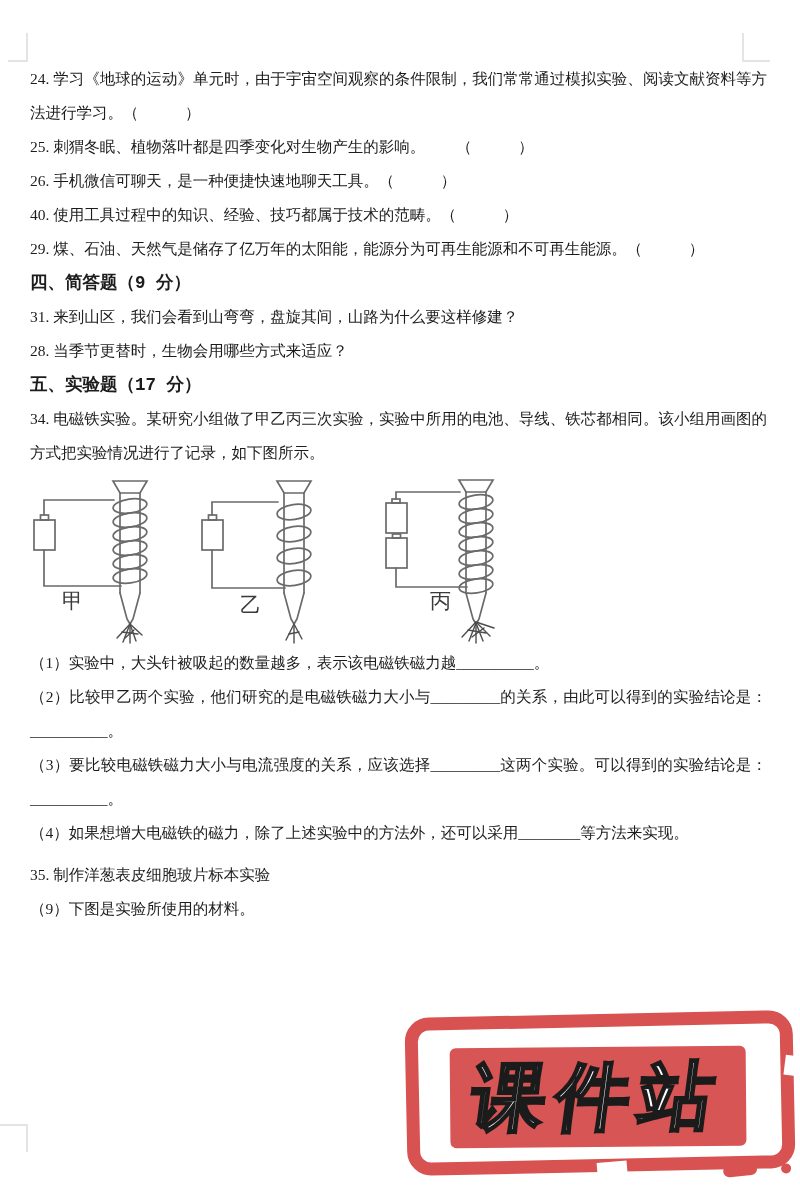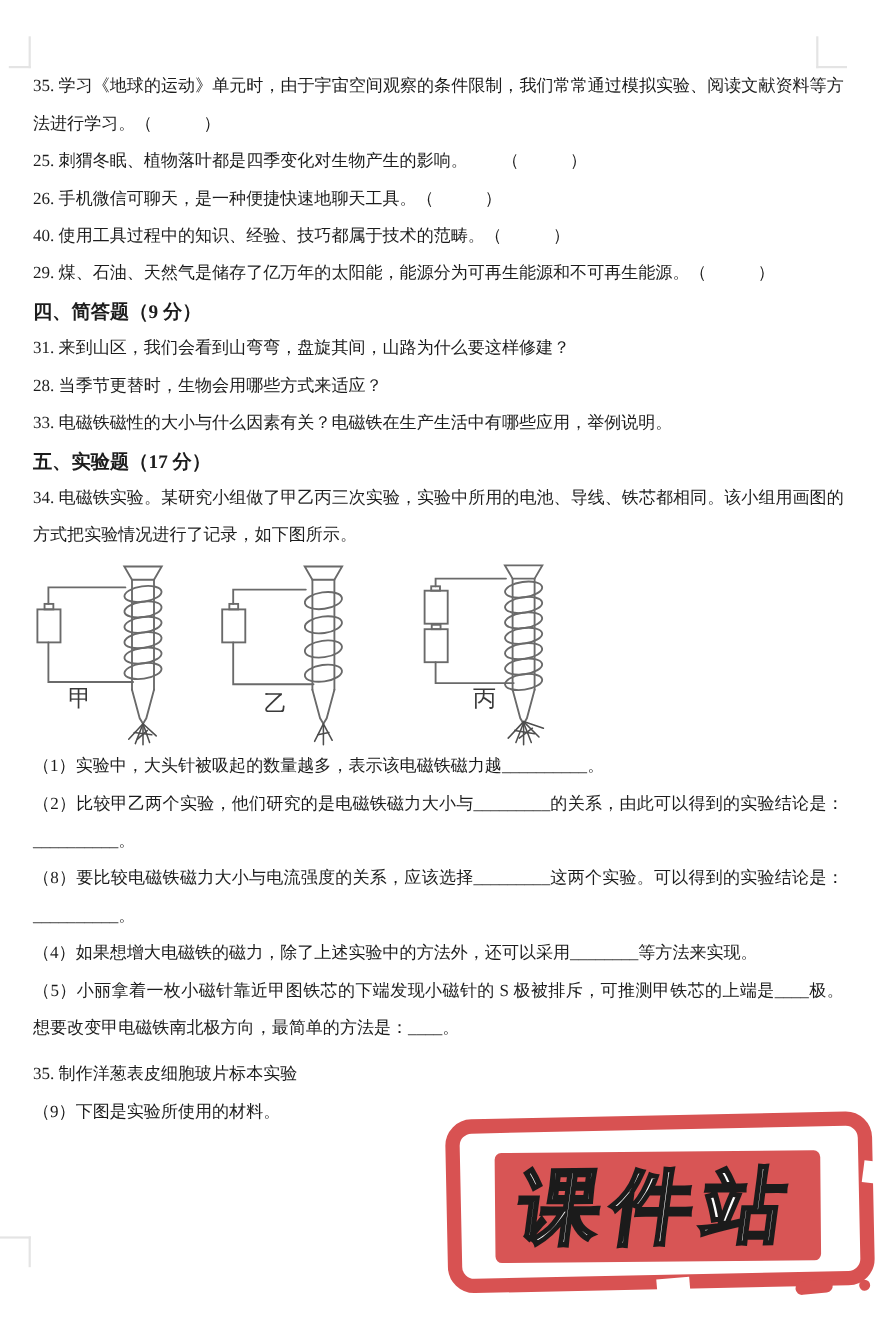--- a/index.html
+++ b/index.html
@@ -13,21 +13,21 @@
   .corner-tr{left:742px;top:33px;width:26px;height:27px;border-left:2px solid #e4e4e4;border-bottom:2px solid #e4e4e4;}
   .corner-bl{left:0;top:1124px;width:26px;height:26px;border-top:2px solid #e4e4e4;border-right:2px solid #e4e4e4;}
 
   .content{
     position:absolute;left:30px;top:62px;width:737px;
     font-size:15.5px;line-height:34px;text-align:justify;
   }
   p.q{margin:0;}
   h2.sec{
     margin:0;font-size:17.5px;line-height:34px;font-weight:bold;
-    font-family:Liberation Serif, serif;
+    font-family:Liberation Mono, monospace;
   }
   p.q35{margin-top:8px;}
 
   
   .diagrams{display:flex;align-items:flex-start;height:174px;margin:2px 0 0 0;}
   .diagrams svg{flex:none;}
   .svg-yi{margin-left:10px;}
   .svg-bing{margin-left:28px;}
   .diag{stroke:#6a6a6a;stroke-width:1.7;fill:none;stroke-linecap:round;}
   .diag-pin{stroke:#4d4d4d;stroke-width:1.4;fill:none;stroke-linecap:round;}
@@ -51,30 +51,29 @@
   }
 </style>
 </head>
 <body>
 
 <div class="corner corner-tl"></div>
 <div class="corner corner-tr"></div>
 <div class="corner corner-bl"></div>
 
 <div class="content">
-  <p class="q">35. 学习《地球的运动》单元时，由于宇宙空间观察的条件限制，我们常常通过模拟实验、阅读文献资料等方法进行学习。（　　　）</p>
+  <p class="q">24. 学习《地球的运动》单元时，由于宇宙空间观察的条件限制，我们常常通过模拟实验、阅读文献资料等方法进行学习。（　　　）</p>
   <p class="q">25. 刺猬冬眠、植物落叶都是四季变化对生物产生的影响。　　（　　　）</p>
   <p class="q">26. 手机微信可聊天，是一种便捷快速地聊天工具。（　　　）</p>
   <p class="q">40. 使用工具过程中的知识、经验、技巧都属于技术的范畴。（　　　）</p>
   <p class="q">29. 煤、石油、天然气是储存了亿万年的太阳能，能源分为可再生能源和不可再生能源。（　　　）</p>
 
   <h2 class="sec">四、简答题（9 分）</h2>
   <p class="q">31. 来到山区，我们会看到山弯弯，盘旋其间，山路为什么要这样修建？</p>
   <p class="q">28. 当季节更替时，生物会用哪些方式来适应？</p>
-  <p class="q">33. 电磁铁磁性的大小与什么因素有关？电磁铁在生产生活中有哪些应用，举例说明。</p>
 
   <h2 class="sec">五、实验题（17 分）</h2>
   <p class="q">34. 电磁铁实验。某研究小组做了甲乙丙三次实验，实验中所用的电池、导线、铁芯都相同。该小组用画图的方式把实验情况进行了记录，如下图所示。</p>
 
   <div class="diagrams">
 
     <svg class="svg-jia" width="158" height="174" viewBox="0 0 158 174">
       <g class="diag">
         <path d="M14 43 V28 H84"></path>
         <path d="M14 78 V114 H91"></path>
@@ -156,23 +155,22 @@
         <path d="M92 150 L110 156"></path>
         <path d="M84 158 L102 161"></path>
         <path d="M88 165 L100 156"></path>
       </g>
       <text class="diag-label" x="46" y="136">丙</text>
     </svg>
   </div>
 
   <p class="q">（1）实验中，大头针被吸起的数量越多，表示该电磁铁磁力越__________。</p>
   <p class="q">（2）比较甲乙两个实验，他们研究的是电磁铁磁力大小与_________的关系，由此可以得到的实验结论是：__________。</p>
-  <p class="q">（8）要比较电磁铁磁力大小与电流强度的关系，应该选择_________这两个实验。可以得到的实验结论是：__________。</p>
+  <p class="q">（3）要比较电磁铁磁力大小与电流强度的关系，应该选择_________这两个实验。可以得到的实验结论是：__________。</p>
   <p class="q">（4）如果想增大电磁铁的磁力，除了上述实验中的方法外，还可以采用________等方法来实现。</p>
-  <p class="q">（5）小丽拿着一枚小磁针靠近甲图铁芯的下端发现小磁针的 S 极被排斥，可推测甲铁芯的上端是____极。想要改变甲电磁铁南北极方向，最简单的方法是：____。</p>
   <p class="q q35">35. 制作洋葱表皮细胞玻片标本实验</p>
   <p class="q">（9）下图是实验所使用的材料。</p>
 </div>
 
 <div class="stamp">
   <div class="stamp-frame"></div>
   <div class="stamp-break1"></div>
   <div class="stamp-break2"></div>
   <div class="stamp-blob1"></div>
   <div class="stamp-blob2"></div>

